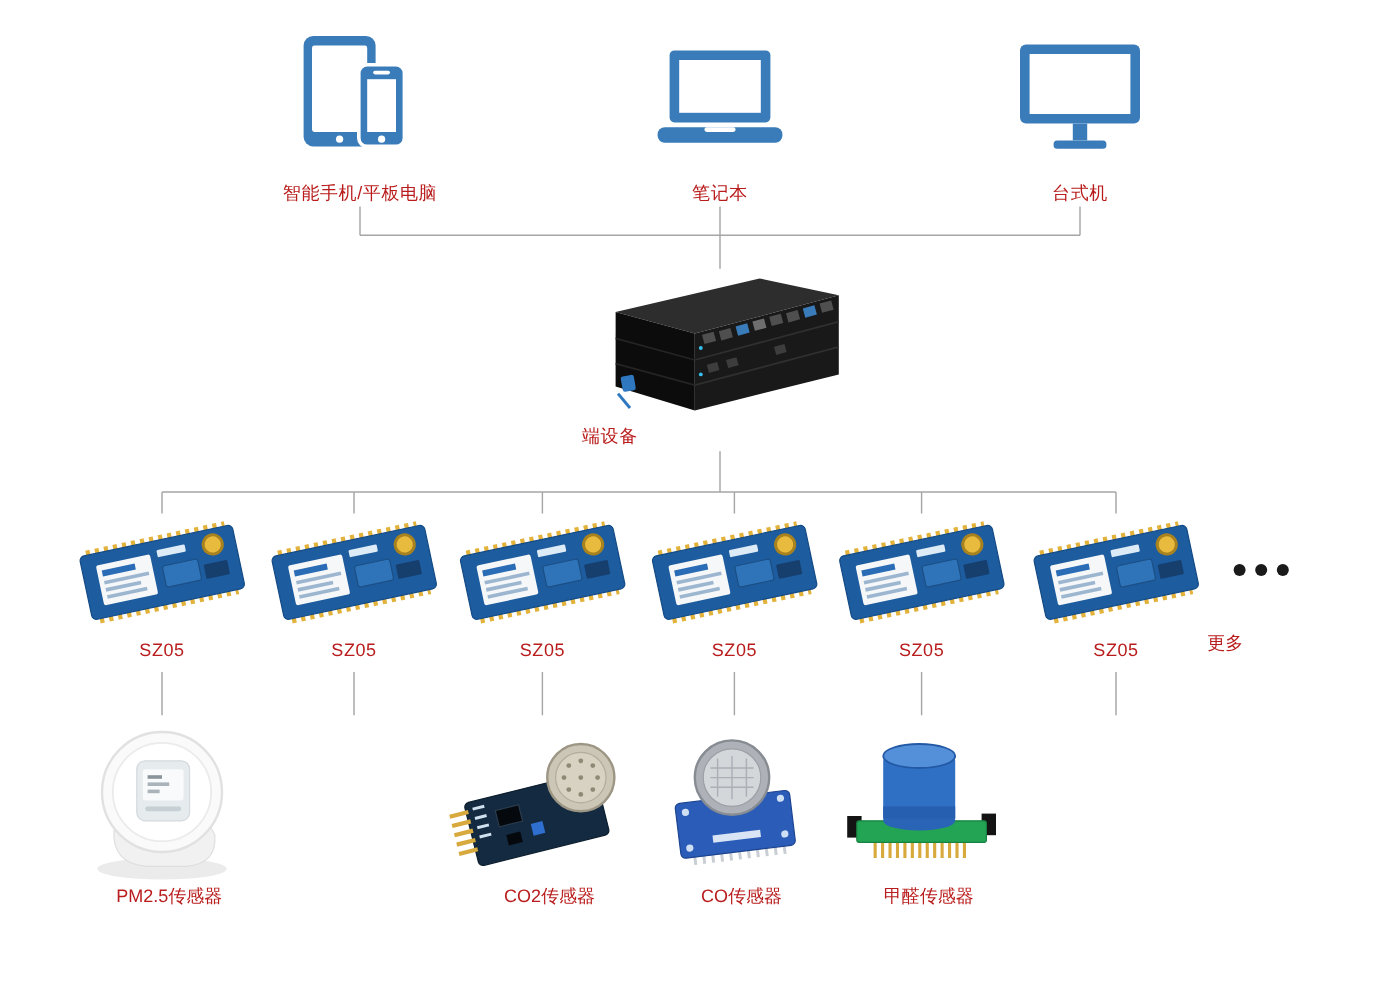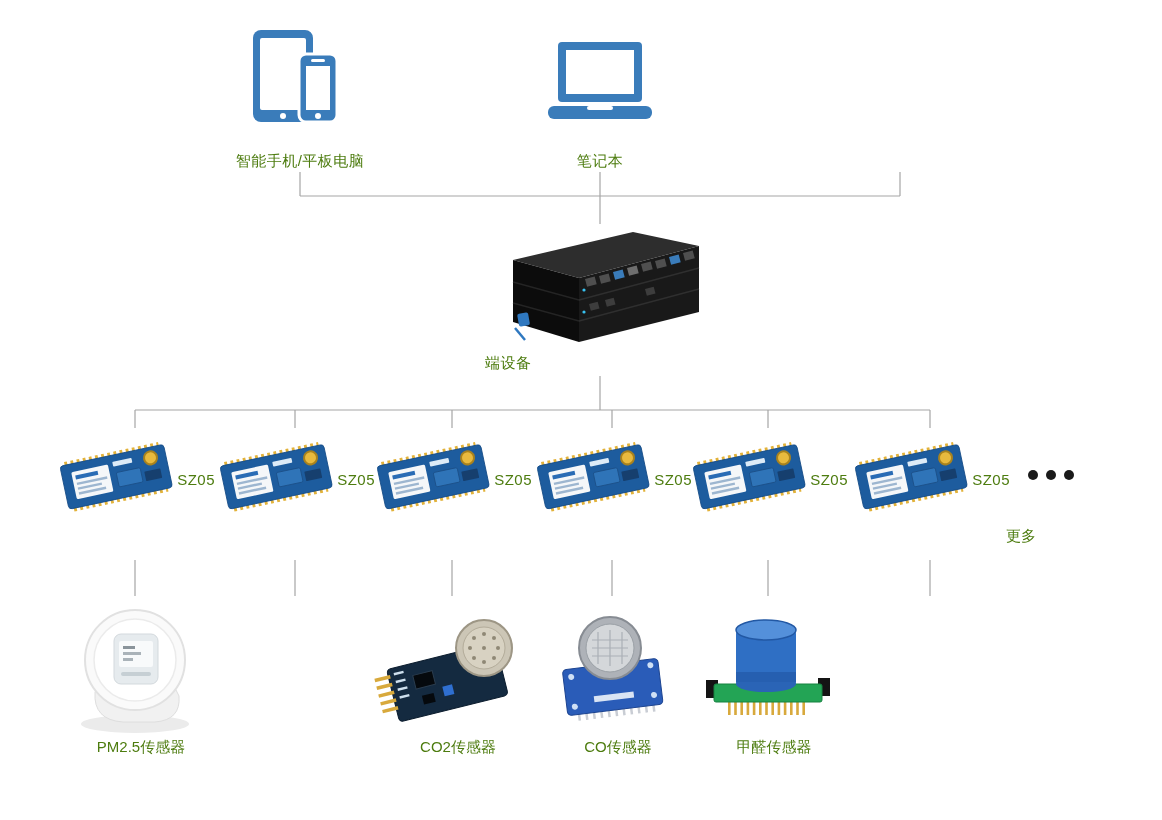--- a/index.html
+++ b/index.html
@@ -1,30 +1,30 @@
 <!DOCTYPE html>
 <html><head>
 <meta charset="utf-8">
 <style>
   * { margin:0; padding:0; box-sizing:border-box; }
   html,body { background:#ffffff; }
   .canvas {
     position:relative; width:1162px; height:820px; background:#ffffff;
-    font-family:"Liberation Sans", sans-serif; color:#4d7c0f; overflow:hidden;
+    font-family:"Liberation Sans", sans-serif; color:#b91c1c; overflow:hidden;
   }
   .wires { position:absolute; left:0; top:0; pointer-events:none; }
 
   .client { position:absolute; top:26px; width:170px; display:flex; flex-direction:column; align-items:center; }
   .icon-box { height:102px; display:flex; align-items:flex-end; justify-content:center; }
   .node-label { margin-top:24px; font-size:15px; letter-spacing:.5px; white-space:nowrap; }
 
   .gateway { position:absolute; left:485px; top:220px; width:230px; display:flex; flex-direction:column; align-items:flex-start; }
   .gateway .node-label { margin-top:6px; }
 
-  .module { position:absolute; top:424px; width:160px; display:flex; flex-direction:row; align-items:center; }
+  .module { position:absolute; top:424px; width:160px; display:flex; flex-direction:column; align-items:center; }
   .module-label { margin-top:6px; font-size:15px; letter-spacing:.5px; }
 
   .more-dots { position:absolute; left:1006px; top:470px; width:90px; display:flex; justify-content:center; gap:8px; }
   .more-dots i { display:block; width:10px; height:10px; border-radius:50%; background:#1a1a1a; }
   .more-label { position:absolute; left:1006px; top:527px; width:90px; text-align:left; font-size:15px; }
 
   .sensor { position:absolute; top:596px; width:160px; display:flex; flex-direction:column; align-items:center; }
   .sensor-label { margin-top:2px; font-size:15px; white-space:nowrap;margin-left:12px; }
 </style>
 </head>
@@ -80,20 +80,31 @@
       <svg width="120" height="90" viewBox="0 0 120 90">
         <rect x="18" y="4" width="84" height="60" rx="4" fill="#3a7cba"></rect>
         <rect x="26" y="12" width="68" height="44" fill="#ffffff"></rect>
         <rect x="8" y="68" width="104" height="13" rx="6" fill="#3a7cba"></rect>
         <rect x="47" y="68" width="26" height="4" rx="2" fill="#ffffff"></rect>
       </svg>
     </div>
     <div class="node-label">笔记本</div>
   </div>
 
+  <div class="client" style="left:815px">
+    <div class="icon-box">
+      <svg width="118" height="94" viewBox="0 0 118 94">
+        <rect x="9" y="3" width="100" height="66" rx="5" fill="#3a7cba"></rect>
+        <rect x="17" y="11" width="84" height="50" fill="#ffffff"></rect>
+        <rect x="53" y="69" width="12" height="14" fill="#3a7cba"></rect>
+        <rect x="37" y="83" width="44" height="7" rx="3" fill="#3a7cba"></rect>
+      </svg>
+    </div>
+    <div class="node-label">台式机</div>
+  </div>
 
   <div class="gateway">
     <svg width="230" height="128" viewBox="0 0 230 128">
       <polygon points="28,40 148,12 214,26 94,58" fill="#2d2d2d"></polygon>
       <polygon points="28,40 94,58 94,122 28,102" fill="#0c0c0c"></polygon>
       <polygon points="94,58 214,26 214,92 94,122" fill="#191919"></polygon>
       <line x1="94" y1="80" x2="214" y2="48" stroke="#2f2f2f" stroke-width="1.5"></line>
       <line x1="94" y1="101" x2="214" y2="69" stroke="#2f2f2f" stroke-width="1.5"></line>
       <line x1="28" y1="62" x2="94" y2="80" stroke="#242424" stroke-width="1.5"></line>
       <line x1="28" y1="83" x2="94" y2="101" stroke="#242424" stroke-width="1.5"></line>

